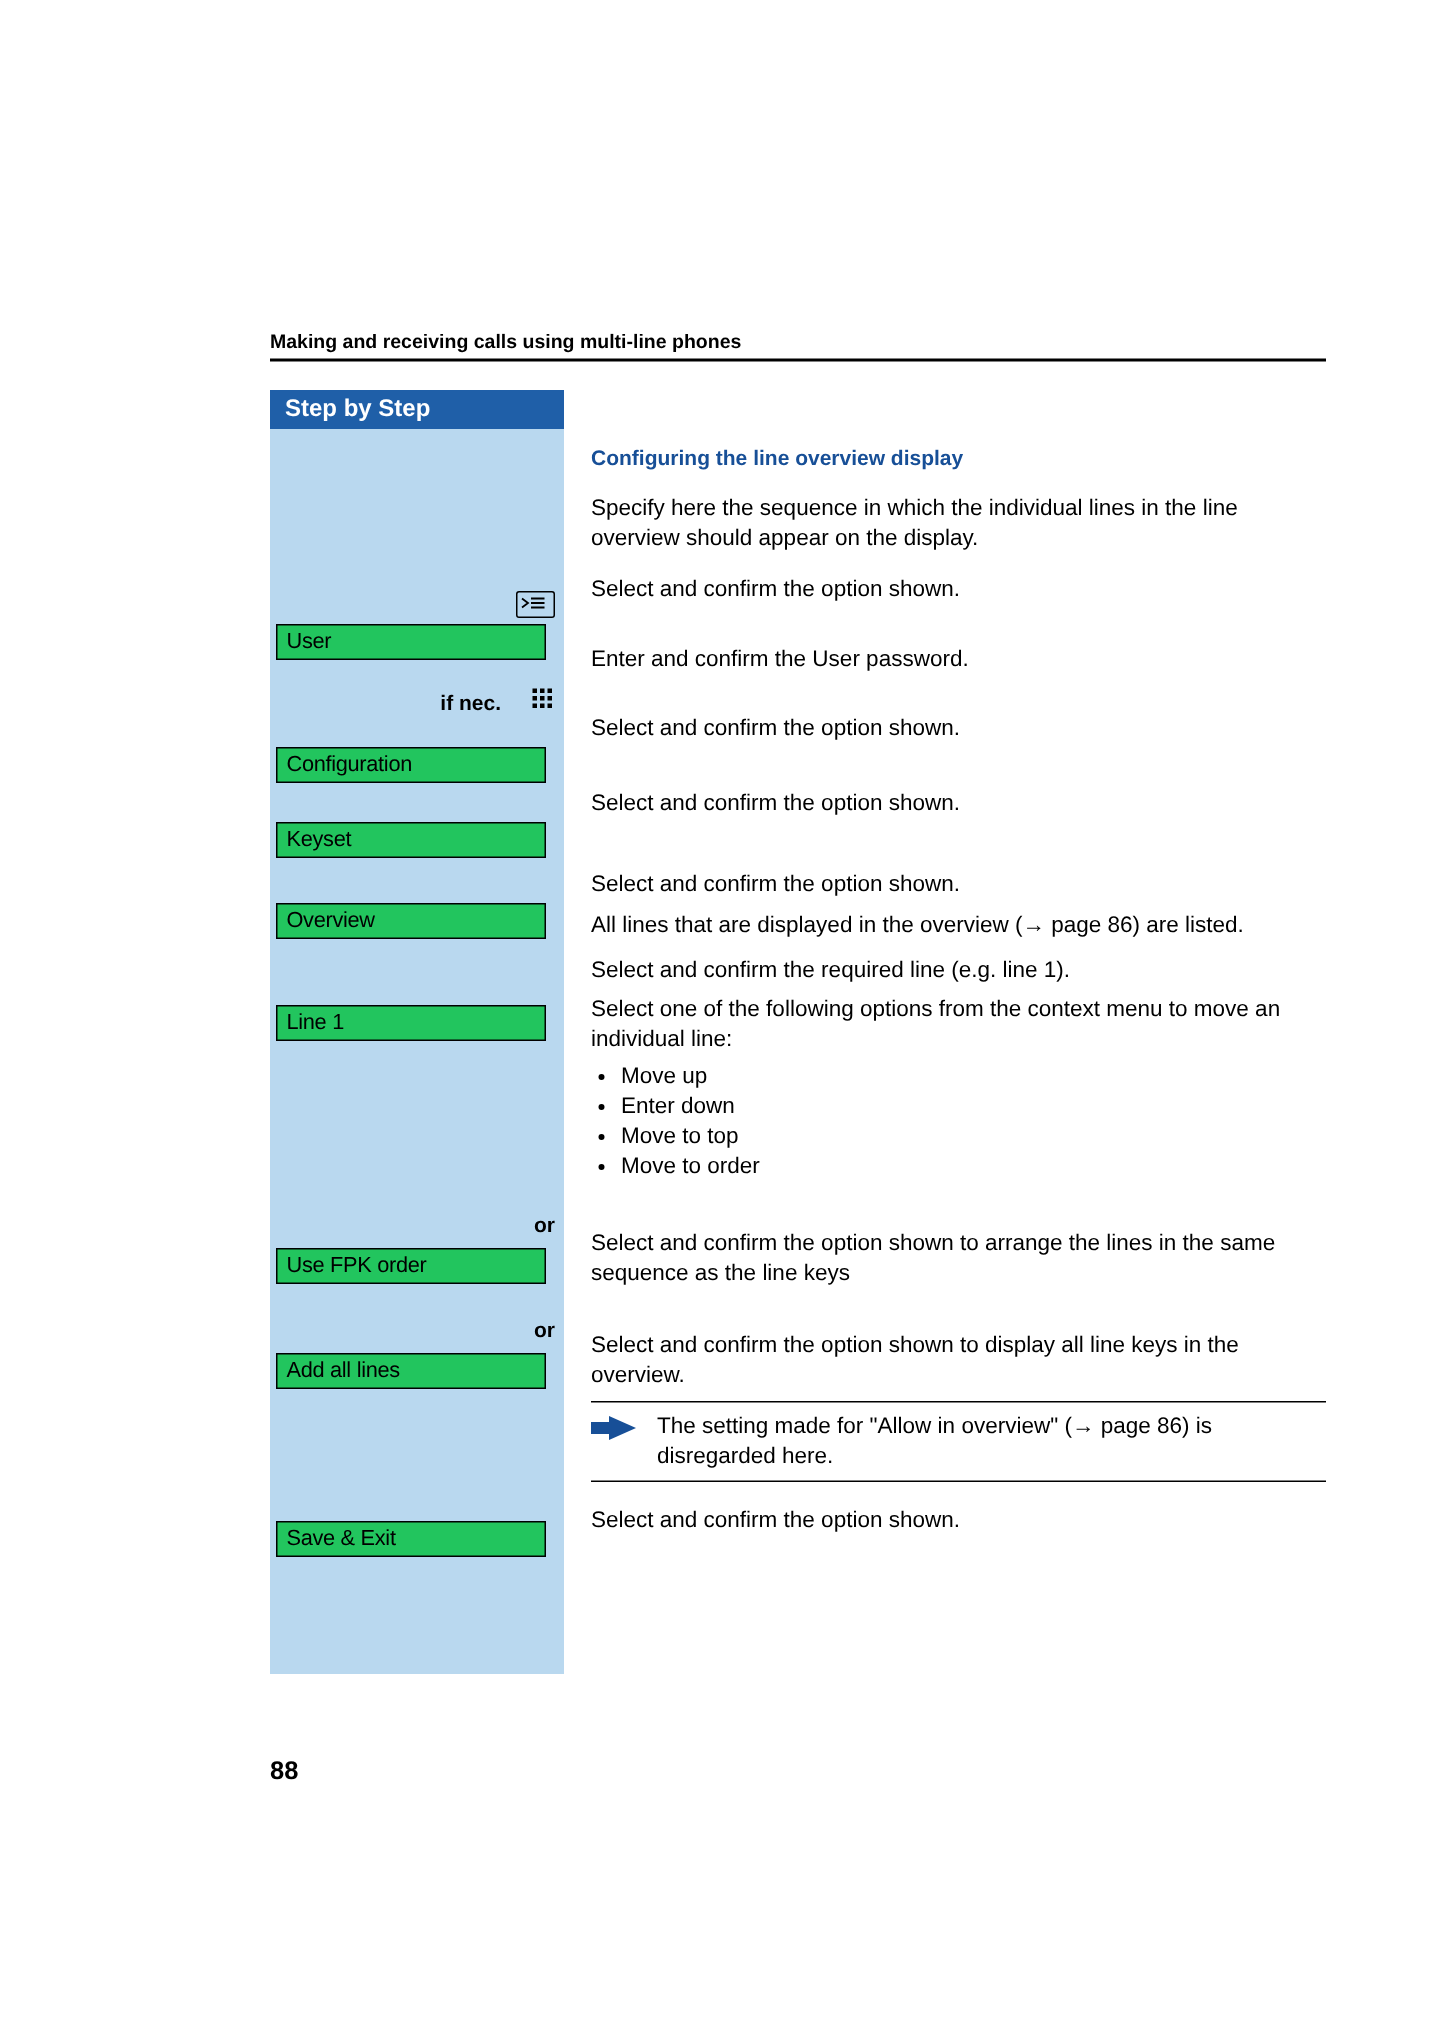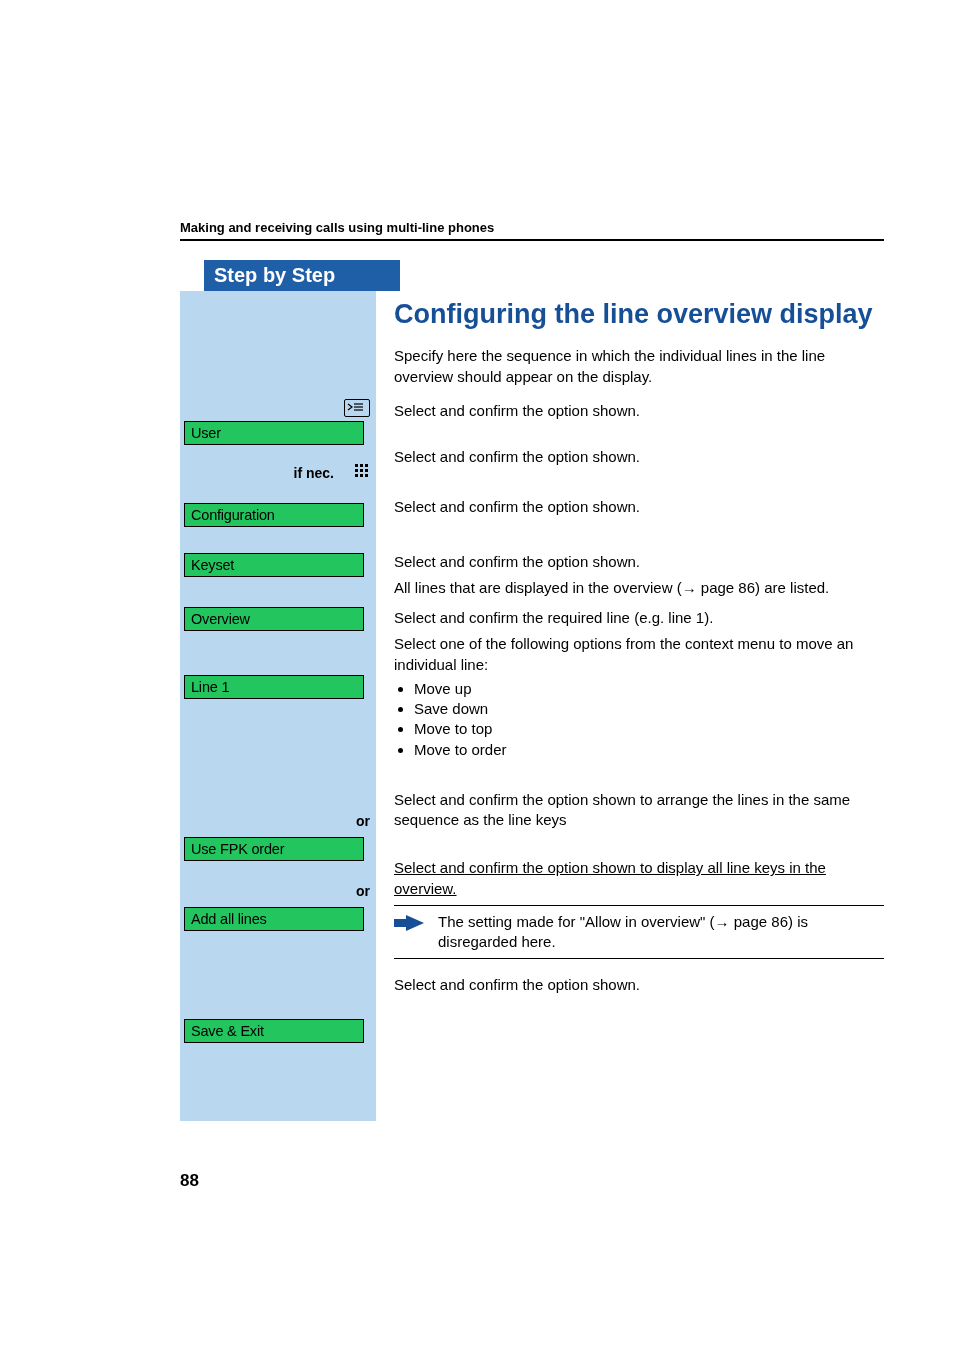--- a/index.html
+++ b/index.html
@@ -31,25 +31,24 @@
   .content-wrap {
     position: absolute;
     top: 260px;
     left: 180px;
     right: 70px;
   }
   .sidebar-header {
     background: #1f5fa8;
     color: #fff;
     font-weight: bold;
-    font-size: 20px;
+    font-size: 16px;
     padding: 4px 10px;
     width: 196px;
     box-sizing: border-box;
-    margin-left: 24px;
   }
   .sidebar-col {
     width: 196px;
     background: #b9d8ef;
     min-height: 830px;
     position: relative;
   }
   .row {
     display: flex;
     align-items: flex-start;
@@ -57,21 +56,21 @@
   .main-col {
     flex: 1;
     padding-left: 18px;
     font-size: 15px;
     line-height: 1.35;
     color: #000;
   }
   .section-title {
     color: #174f97;
     font-weight: bold;
-    font-size: 27px;
+    font-size: 14px;
     margin-top: 36px;
     margin-bottom: 14px;
   }
   .body-text {
     margin-bottom: 14px;
   }
   .step-icon {
     display: inline-block;
     width: 24px;
     height: 16px;
@@ -238,20 +237,23 @@
         <div class="body-text">
           <span>Specify here the sequence in which the individual lines in the line overview should appear on the display.</span>
         </div>
 
         <div style="height:0px;"></div>
 
         <div class="body-text" style="margin-top:4px; margin-bottom:26px;">
           <span>Select and confirm the option shown.</span>
         </div>
 
+        <div class="body-text" style="margin-bottom:26px;">
+          <span>Enter and confirm the User password.</span>
+        </div>
 
         <div class="body-text" style="margin-bottom:30px;">
           <span>Select and confirm the option shown.</span>
         </div>
 
         <div class="body-text" style="margin-bottom:34px;">
           <span>Select and confirm the option shown.</span>
         </div>
 
         <div class="body-text" style="margin-bottom:6px;">
@@ -264,32 +266,32 @@
 
         <div class="body-text" style="margin-bottom:6px;">
           <span>Select and confirm the required line (e.g. line 1).</span>
         </div>
 
         <div class="body-text" style="margin-bottom:2px;">
           <span>Select one of the following options from the context menu to move an individual line:</span>
         </div>
         <ul class="bullets">
           <li>Move up</li>
-          <li>Save down</li>
+          <li>Enter down</li>
           <li>Move to top</li>
           <li>Move to order</li>
         </ul>
 
         <div style="height:26px;"></div>
 
         <div class="body-text" style="margin-bottom:28px;">
           <span>Select and confirm the option shown to arrange the lines in the same sequence as the line keys</span>
         </div>
 
-        <div class="body-text" style="margin-bottom:6px;text-decoration:underline;">
+        <div class="body-text" style="margin-bottom:6px;">
           <span>Select and confirm the option shown to display all line keys in the overview.</span>
         </div>
 
         <div class="note-box">
           <span class="note-arrow">
             <svg width="34" height="22" viewBox="0 0 34 22">
               <rect x="0" y="7" width="8" height="8" fill="#174f97"></rect>
               <rect x="4" y="7" width="8" height="8" fill="#174f97"></rect>
               <polygon points="12,3 12,19 30,11" fill="#174f97"></polygon>
             </svg>

